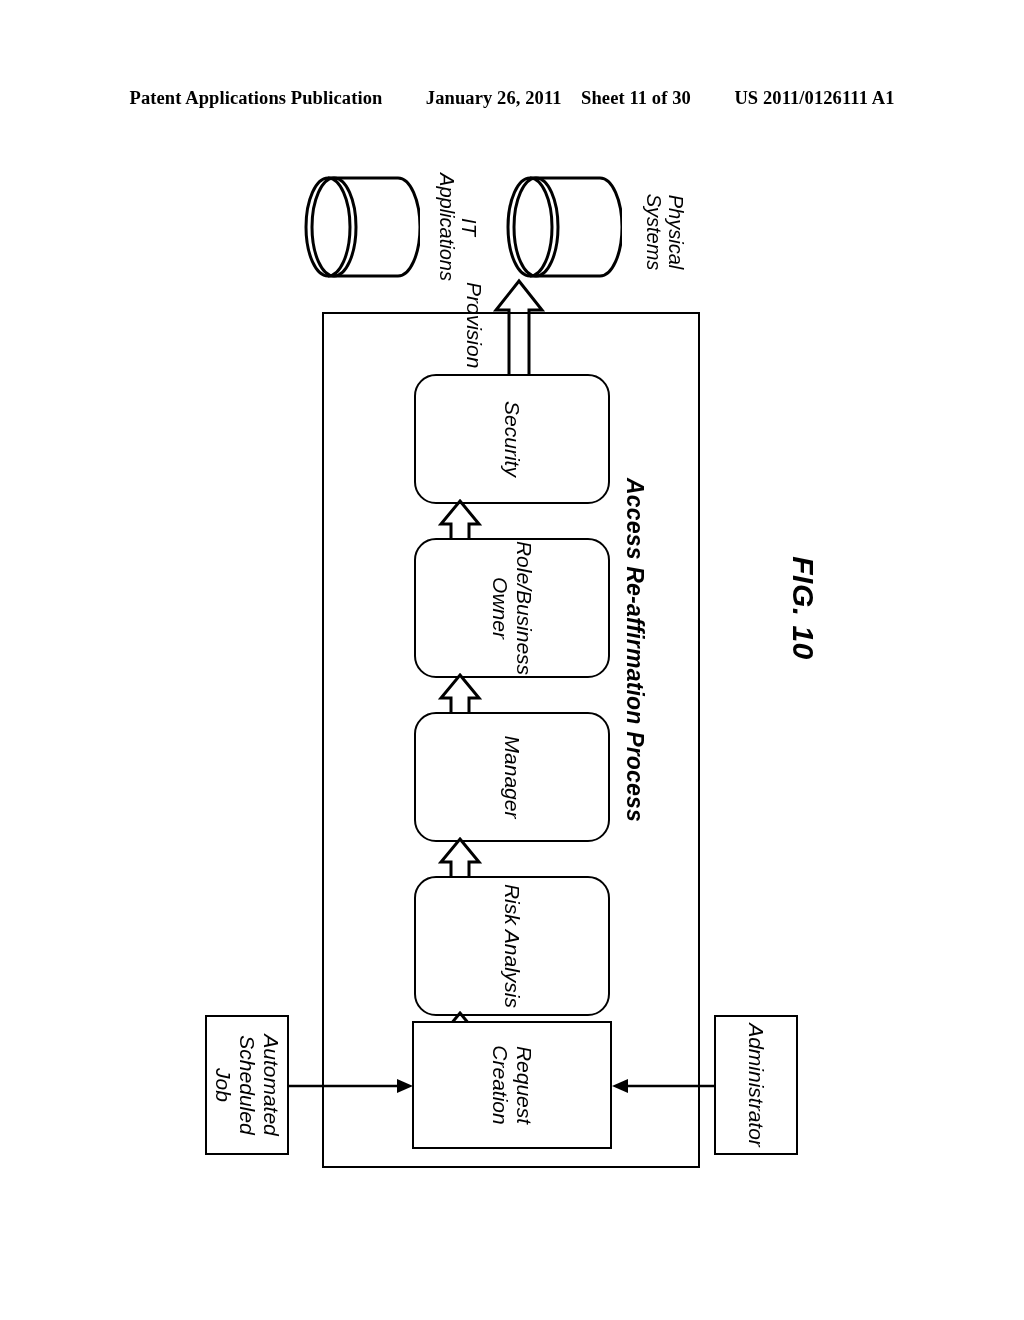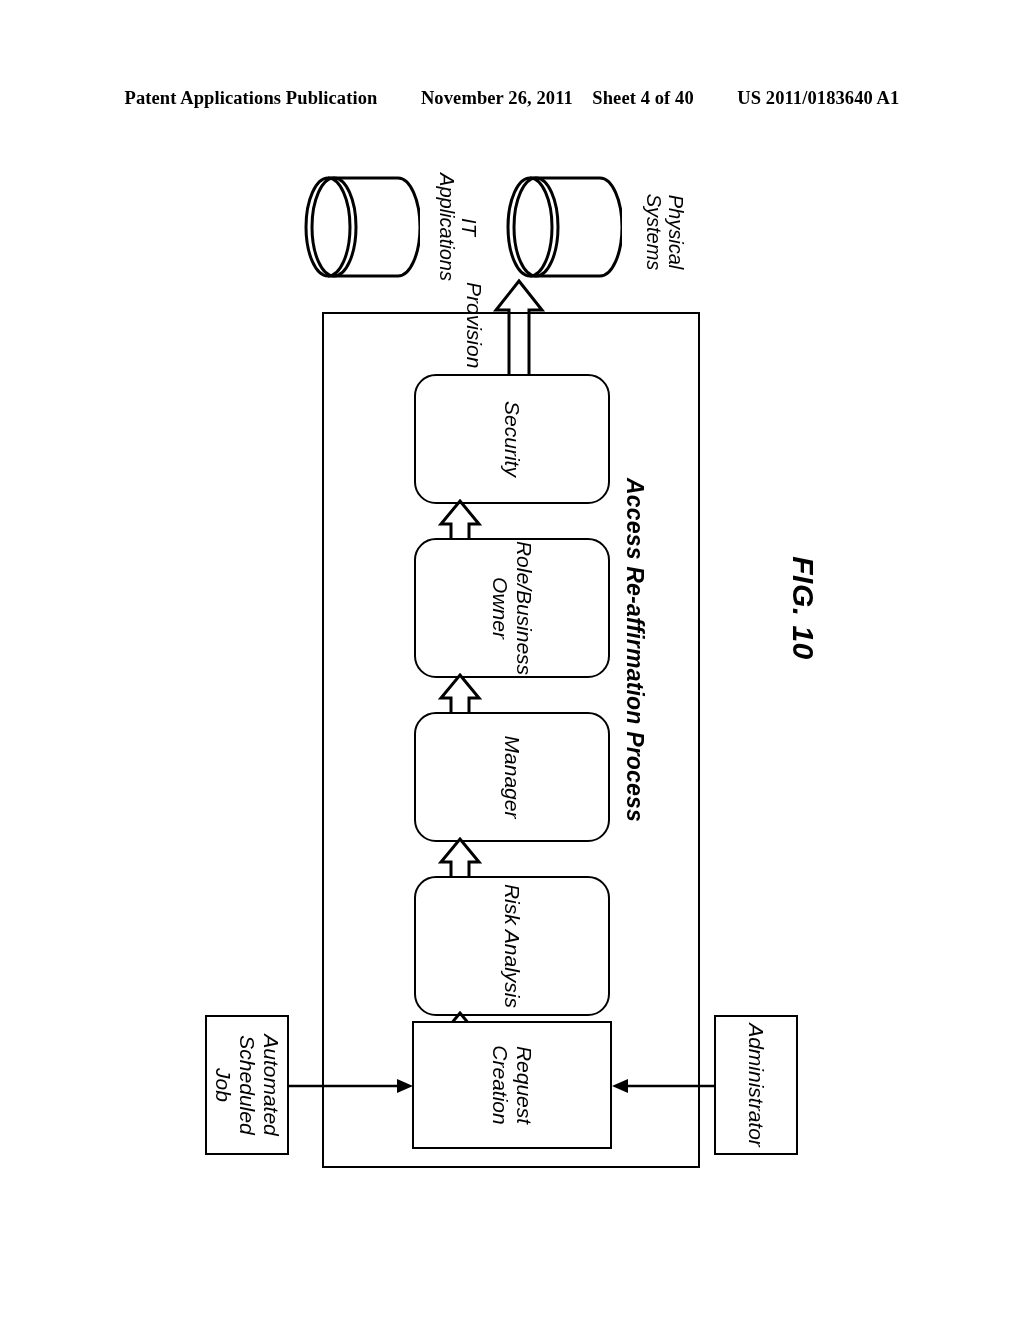--- a/index.html
+++ b/index.html
@@ -133,25 +133,25 @@
   
   .connector { position: absolute; }
   .connector svg { display: block; }
 </style>
 </head>
 <body>
 
 <div id="patent-header">
   <span class="hdr-seg">Patent Applications Publication</span>
   <span class="gap-lg"></span>
-  <span class="hdr-seg">November 26, 2011</span>
+  <span class="hdr-seg">January 26, 2011</span>
   <span class="gap-sm"></span>
-  <span class="hdr-seg">Sheet 4 of 40</span>
+  <span class="hdr-seg">Sheet 11 of 30</span>
   <span class="gap-lg"></span>
-  <span class="hdr-seg">US 2011/0183640 A1</span>
+  <span class="hdr-seg">US 2011/0126111 A1</span>
 </div>
 
 <div id="figure-canvas">
 
   <div class="cylinder" style="left:294px; top:172px;">
     <svg width="126" height="110" viewBox="0 0 126 110">
       <path d="M 34 6 L 104 6 A 22 49 0 0 1 104 104 L 34 104" fill="#fff" stroke="#000" stroke-width="3"></path>
       <ellipse cx="34" cy="55" rx="22" ry="49" fill="#fff" stroke="#000" stroke-width="3"></ellipse>
       <ellipse cx="40" cy="55" rx="22" ry="49" fill="none" stroke="#000" stroke-width="3"></ellipse>
     </svg>

